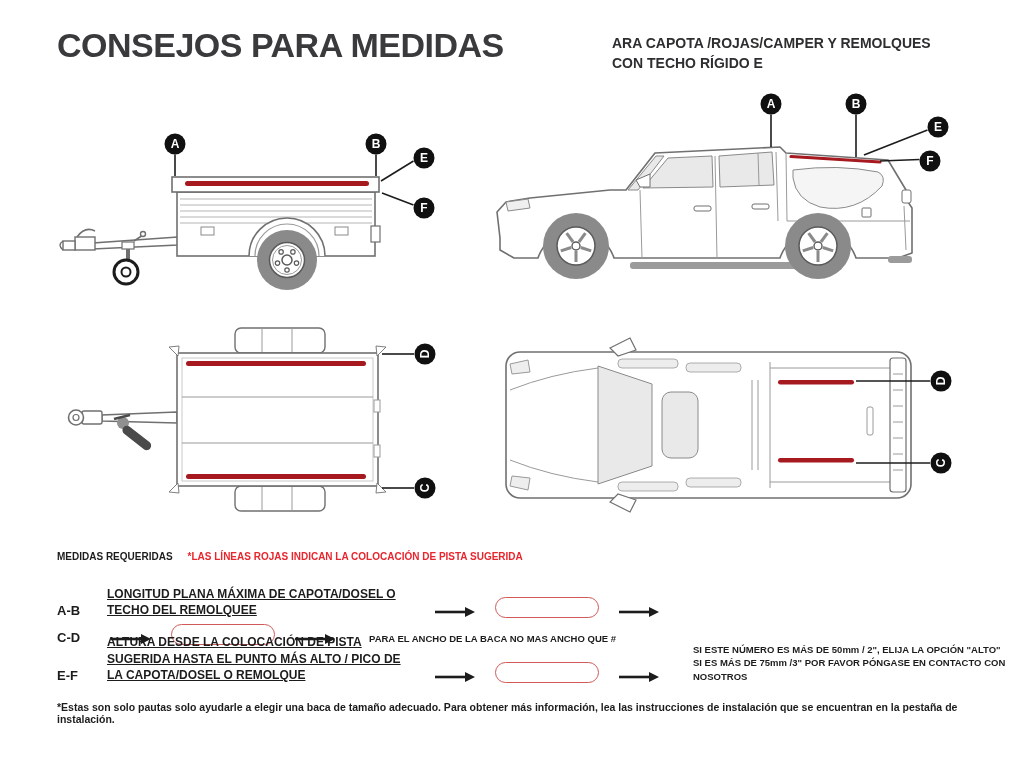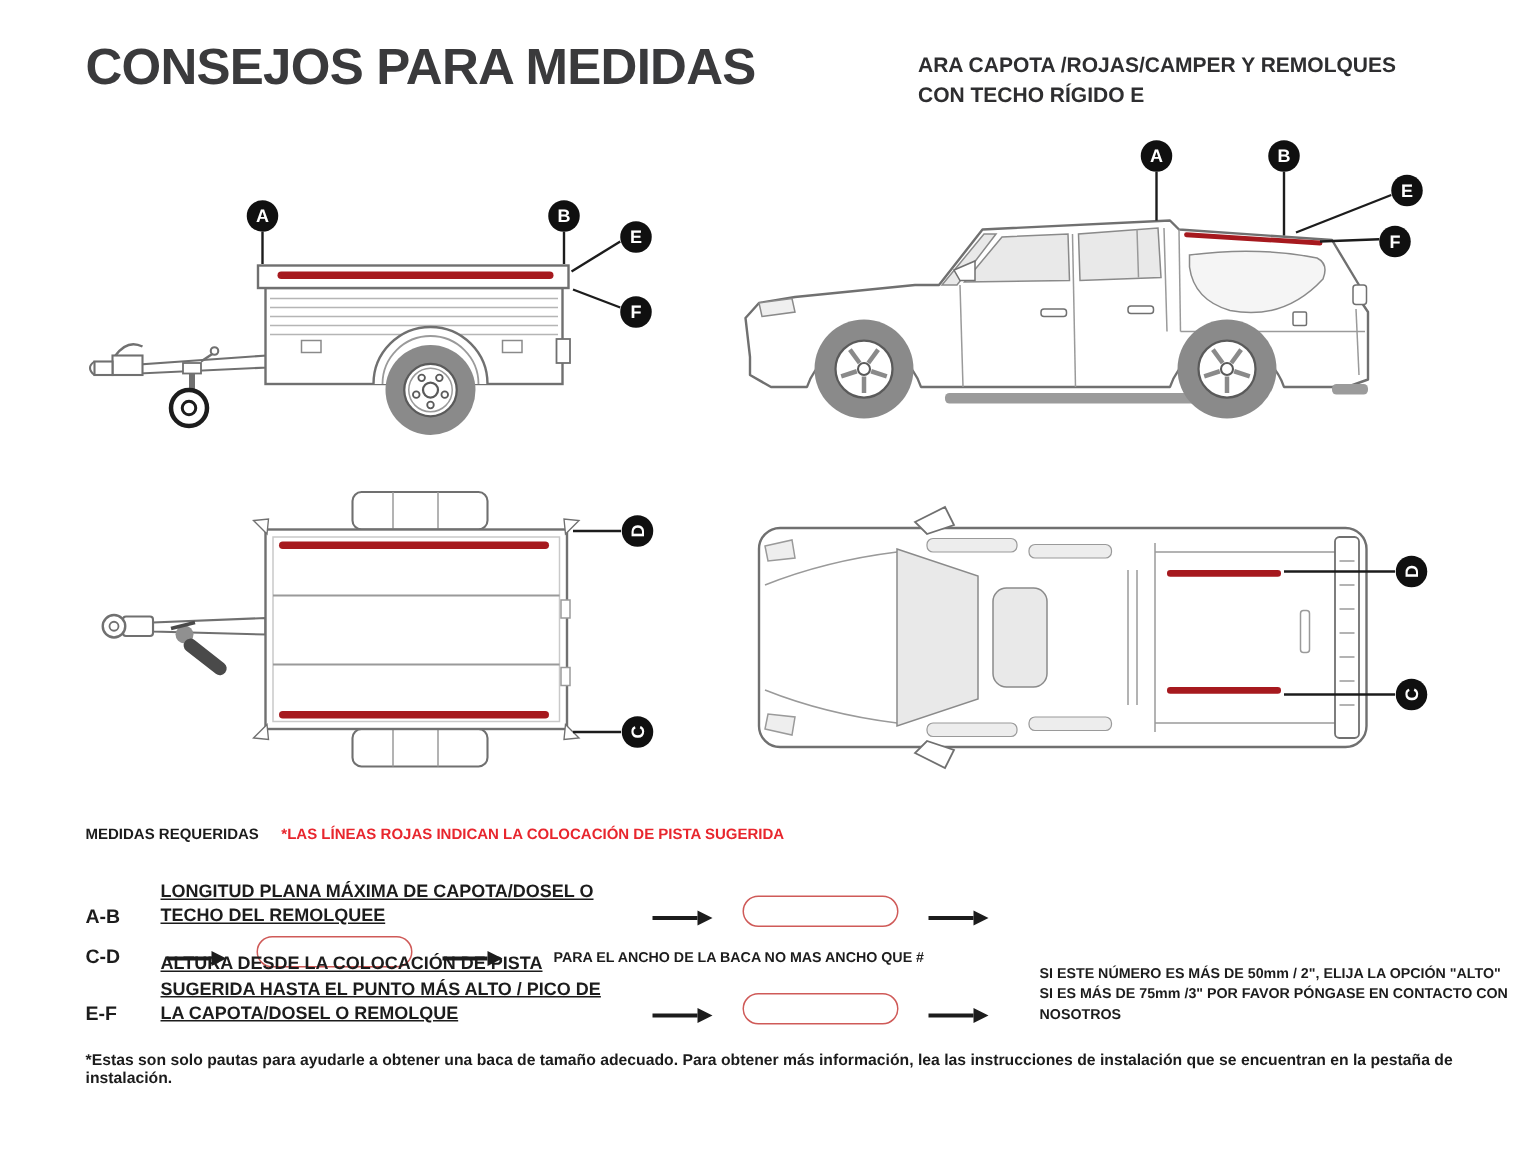--- a/index.html
+++ b/index.html
@@ -322,14 +322,14 @@
         <polygon points="31,1 41,6 31,11" fill="#1c1c1c"></polygon>
       </svg>
     <div class="m-pill"></div>
     <svg class="m-arrow" width="42" height="12" viewBox="0 0 42 12">
         <line x1="1" y1="6" x2="31" y2="6" stroke="#1c1c1c" stroke-width="2.6"></line>
         <polygon points="31,1 41,6 31,11" fill="#1c1c1c"></polygon>
       </svg>
     <div class="m-instr">SI ESTE NÚMERO ES MÁS DE 50mm / 2", ELIJA LA OPCIÓN "ALTO" SI ES MÁS DE 75mm /3" POR FAVOR PÓNGASE EN CONTACTO CON NOSOTROS</div>
   </div>
 
-  <div class="footnote">*Estas son solo pautas para ayudarle a obtener una baca de tamaño adecuado. Para obtener más información, lea las instrucciones de instalación que se encuentran en la pestaña de instalación.</div>
+  <div class="footnote">*Estas son solo pautas solo ayudarle a elegir una baca de tamaño adecuado. Para obtener más información, lea las instrucciones de instalación que se encuentran en la pestaña de instalación.</div>
 </div>
 
 </body></html>

